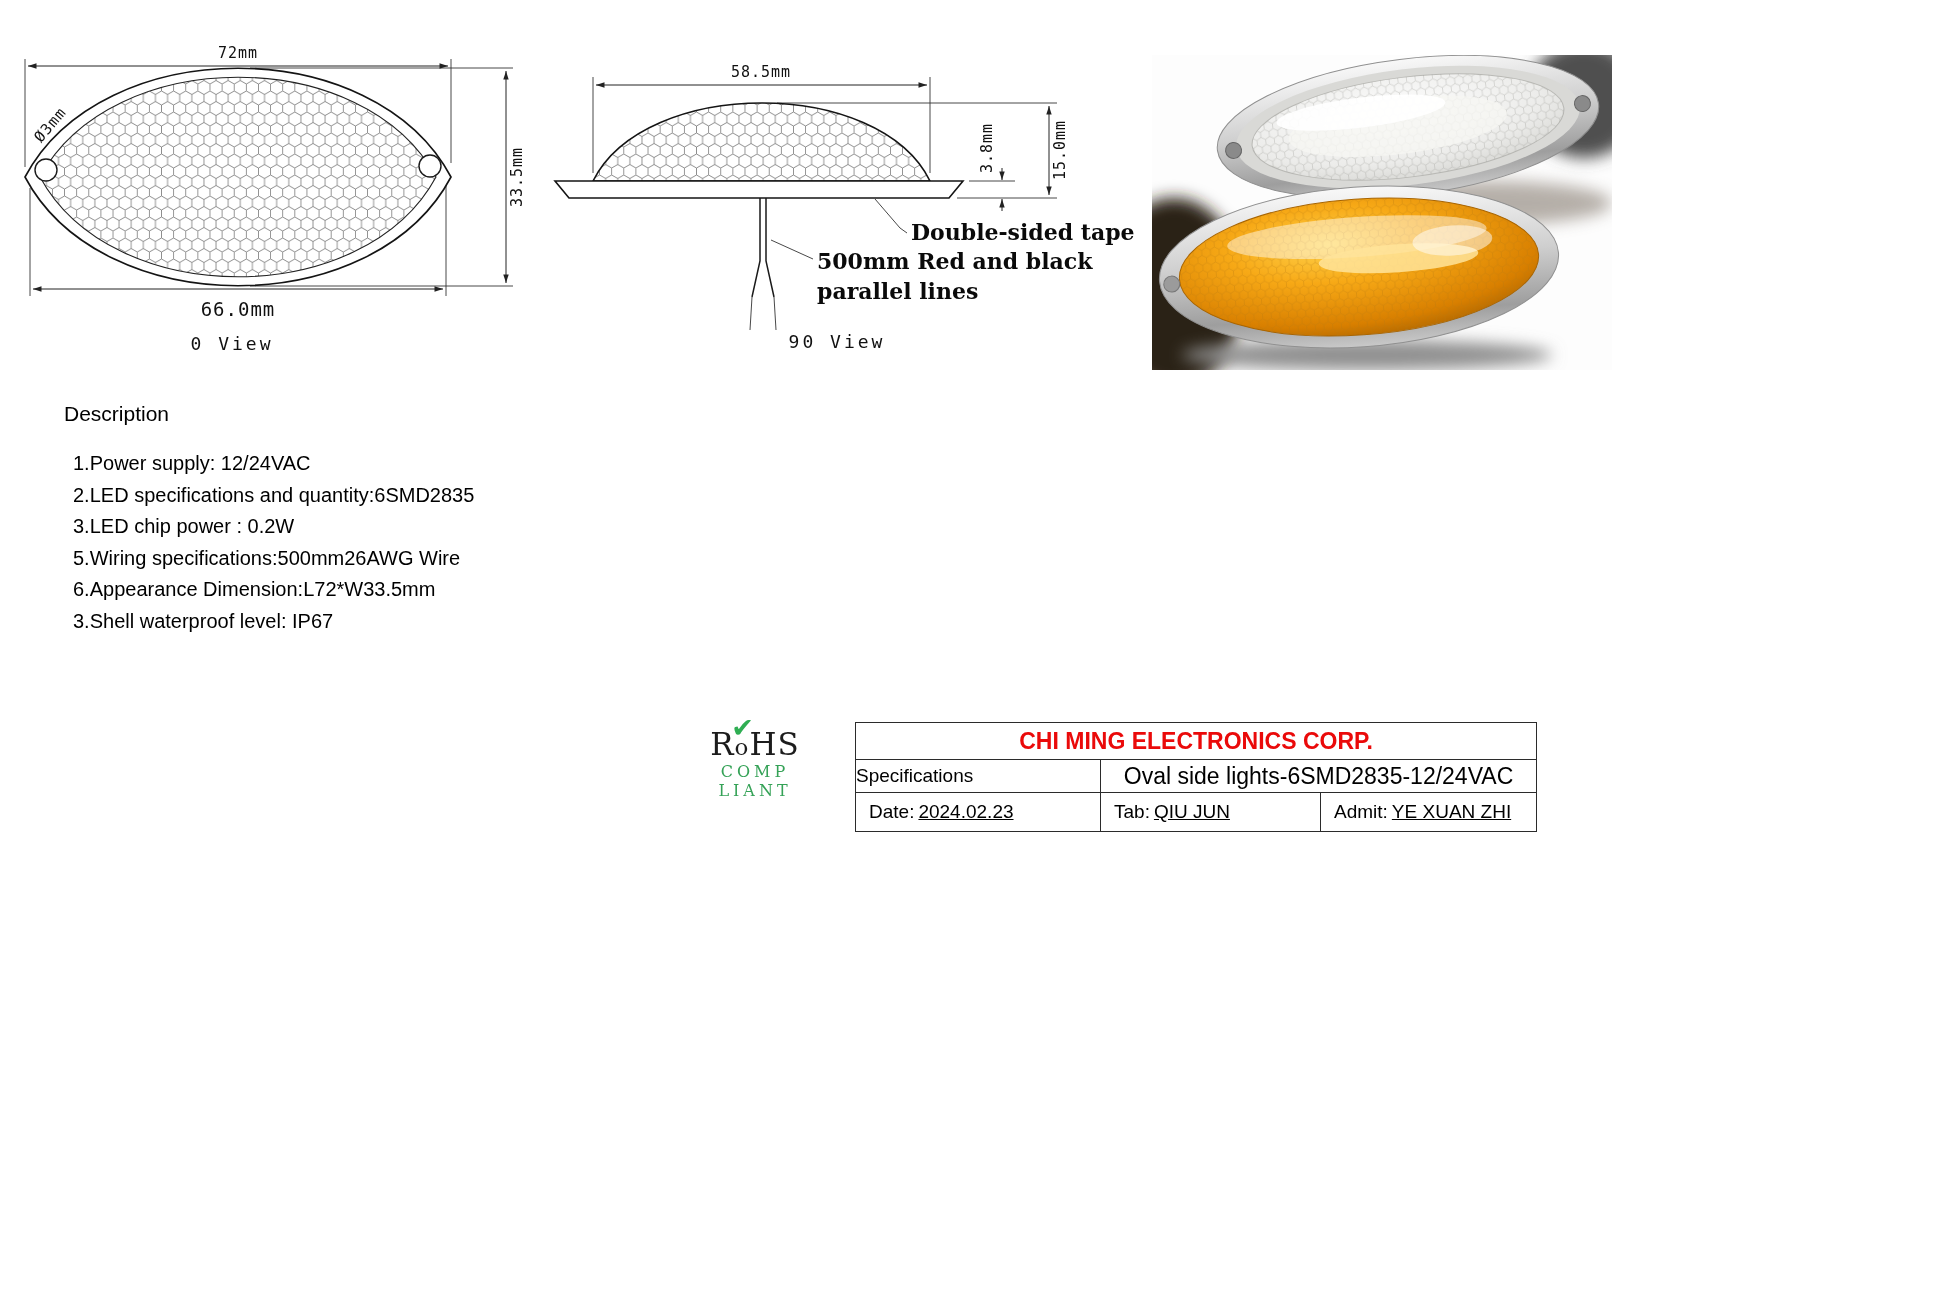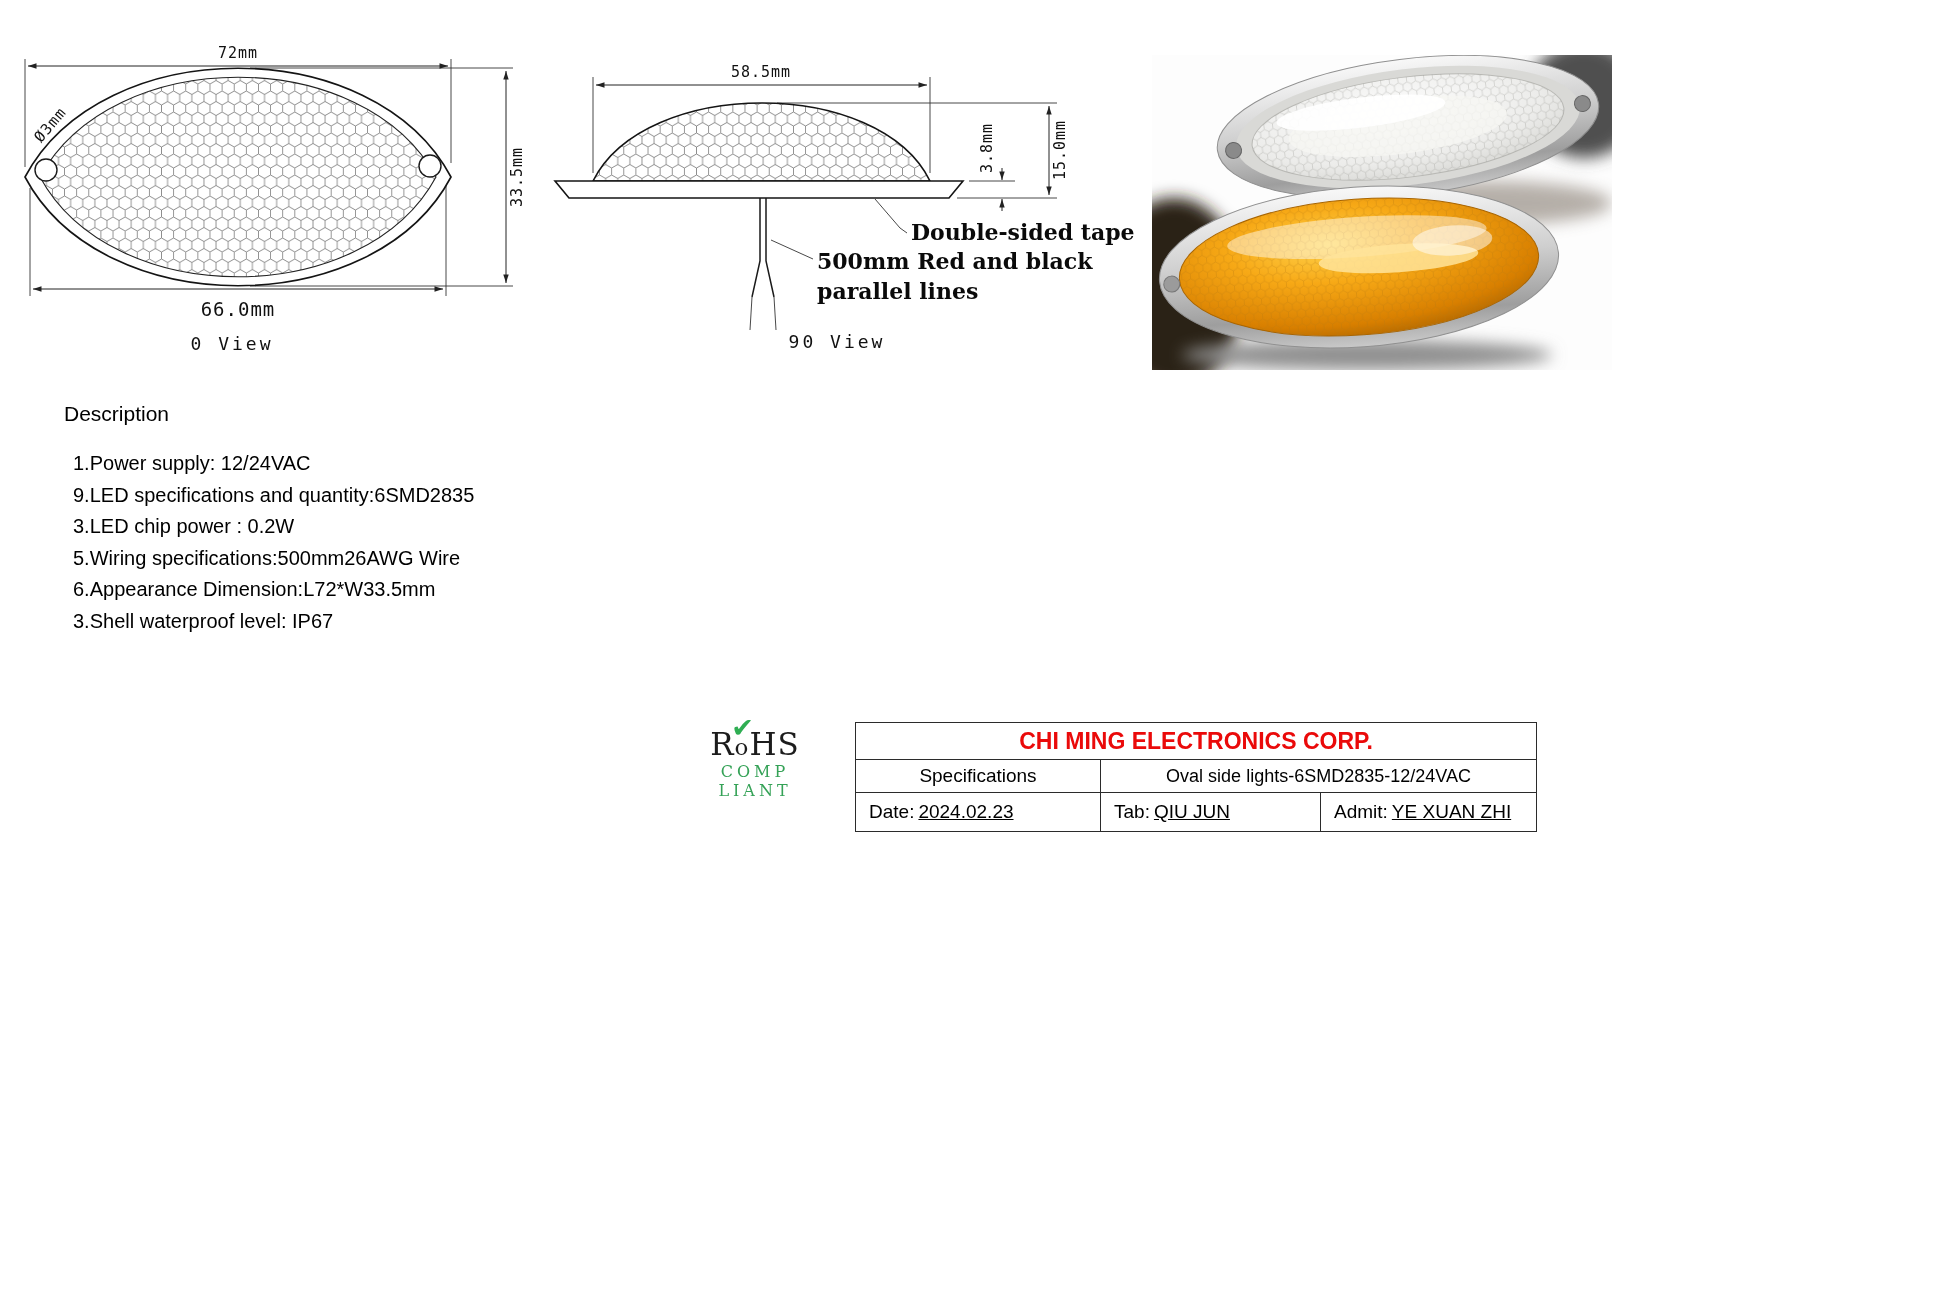--- a/index.html
+++ b/index.html
@@ -38,22 +38,22 @@
   .rohs-name .o { font-size:23px; }
   .rohs-check { position:absolute; left:21px; top:-14px; color:#2fae53; font-size:27px;
                 font-family:"DejaVu Sans", sans-serif; }
   .rohs-sub { font-size:16px; letter-spacing:4px; color:#35a257; }
 
   
   .title-block { position:absolute; left:855px; top:722px; width:681px;
                  border-collapse:collapse; table-layout:fixed; }
   .title-block td { border:1.6px solid #2b2b2b; vertical-align:middle; }
   td.company { color:#ea0a0a; font-weight:bold; font-size:23px; text-align:center; height:37px; }
-  td.spec-label { text-align:center; font-size:19px; height:33px;margin-top:28px; }
-  td.spec-value { text-align:center; font-size:18px; }
+  td.spec-label { text-align:left; font-size:19px; height:33px;margin-top:28px; }
+  td.spec-value { text-align:center; font-size:23px; }
   tr.row3 td { height:39px; font-size:19px; padding-left:13px; text-align:left; }
   .val { margin-left:4px;text-decoration:underline; }
 </style>
 </head>
 <body>
 
 <div class="page">
 
   <svg class="drawing front" width="530" height="345" viewBox="0 0 530 345">
     <defs>
@@ -181,21 +181,21 @@
       <ellipse cx="40" cy="-6" rx="80" ry="14" fill="#ffe49a" opacity="0.85"></ellipse>
       <ellipse cx="95" cy="-20" rx="40" ry="15" fill="#ffffff" opacity="0.5"></ellipse>
       <circle cx="-188" cy="4" r="8" fill="#9b9b9b" stroke="#777"></circle>
     </g>
   </svg>
 
   <section class="description">
     <h2>Description</h2>
     <ul>
       <li>1.Power supply: 12/24VAC</li>
-      <li>9.LED specifications and quantity:6SMD2835</li>
+      <li>2.LED specifications and quantity:6SMD2835</li>
       <li>3.LED chip power : 0.2W</li>
       <li>5.Wiring specifications:500mm26AWG Wire</li>
       <li>6.Appearance Dimension:L72*W33.5mm</li>
       <li>3.Shell waterproof level: IP67</li>
     </ul>
   </section>
 
   <div class="rohs">
     <div class="rohs-name">
       <span>R</span><span class="o">o</span><span>HS</span>

